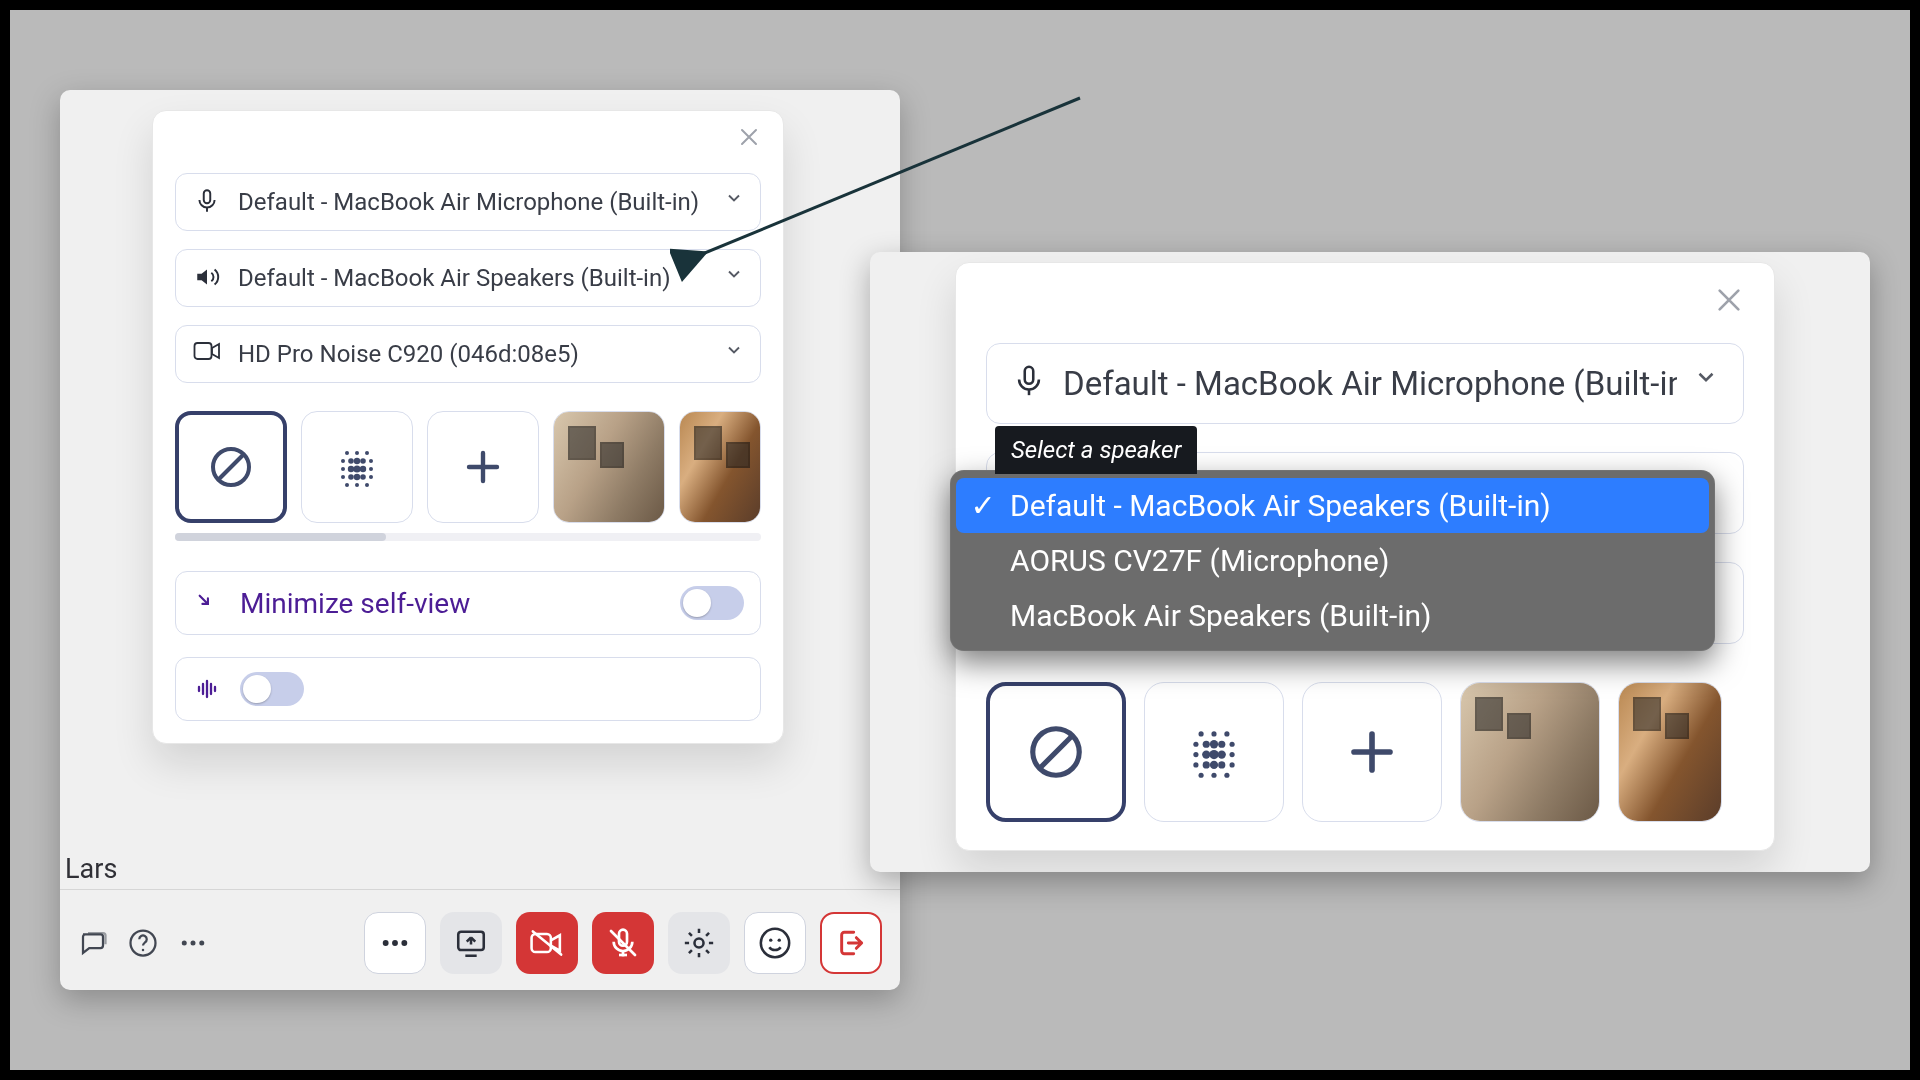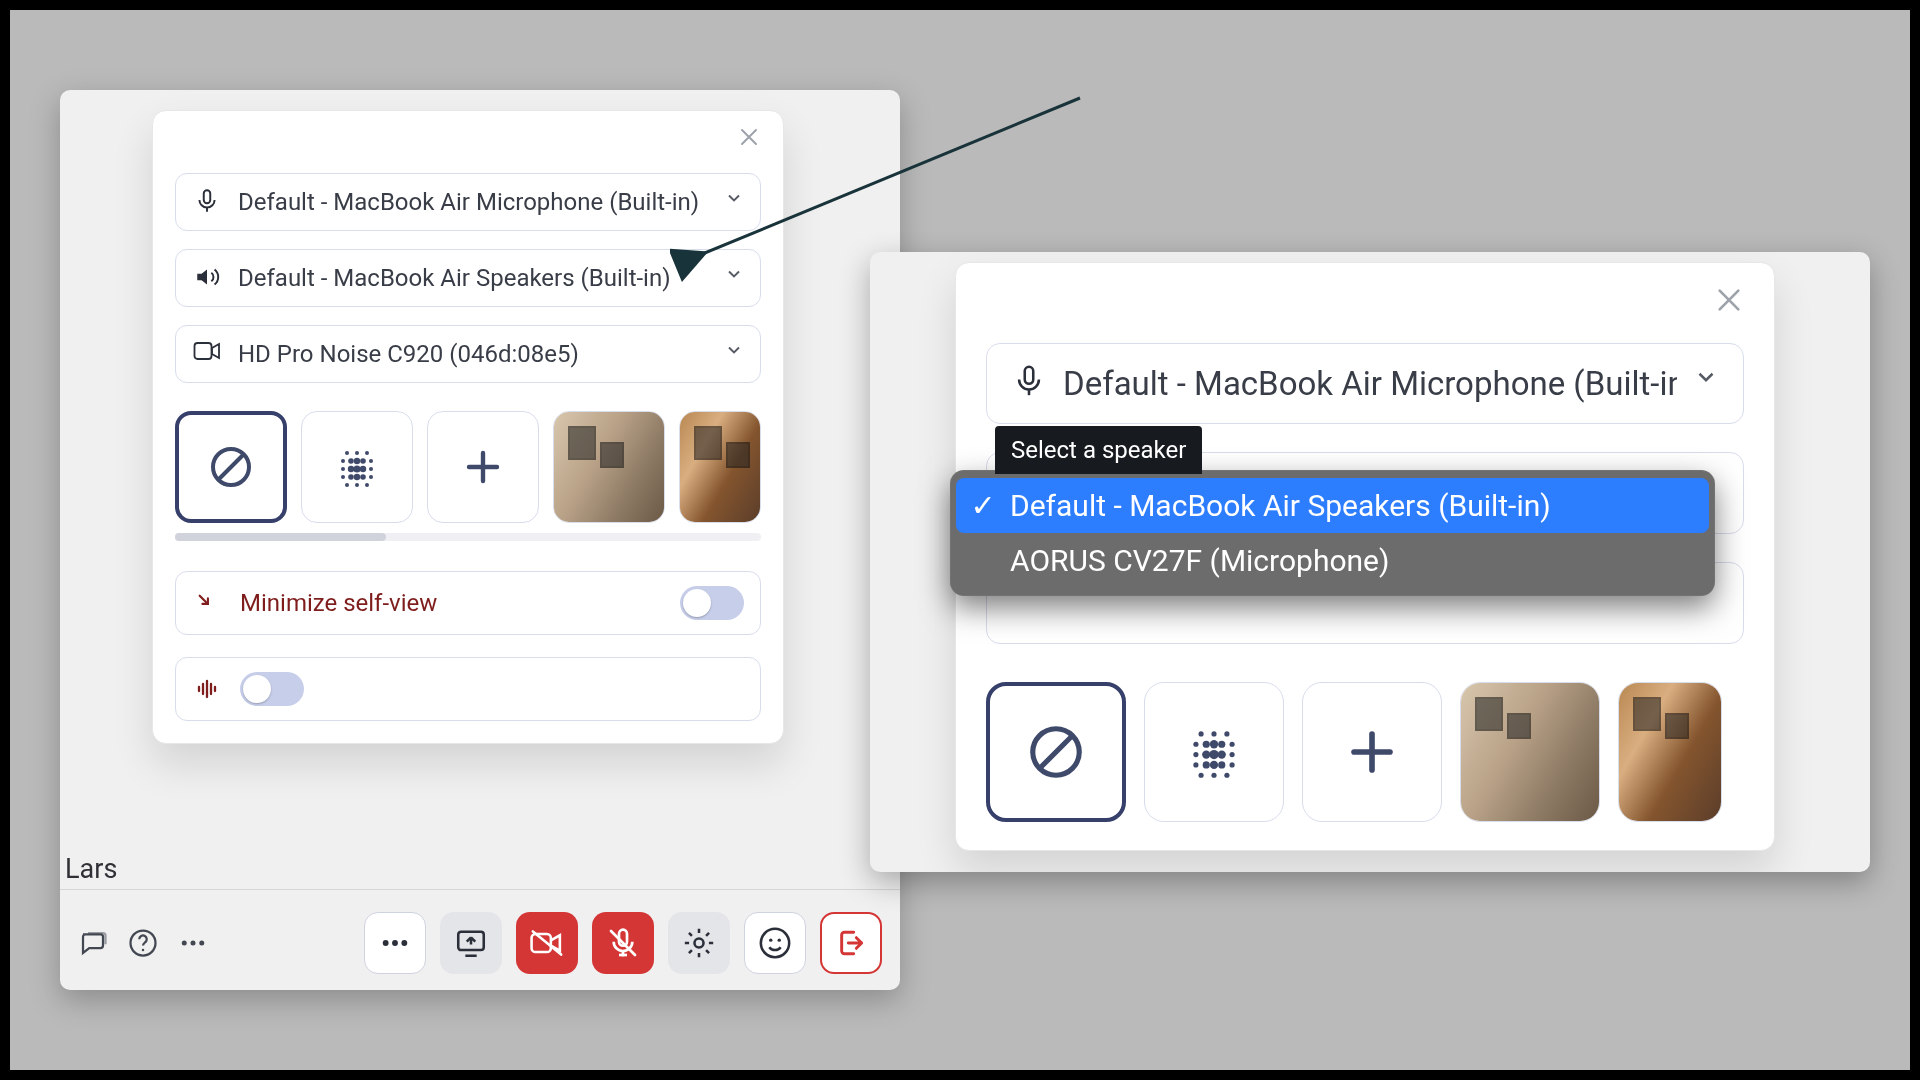--- a/index.html
+++ b/index.html
@@ -110,22 +110,22 @@
 
   .scroll-track { margin-top: 10px; height: 8px; width: 100%; background:#f0f0f4; border-radius: 4px; }
   .scroll-thumb { height: 100%; width: 36%; background:#d0d3dc; border-radius: 4px; }
 
   .toggle-row {
     display:flex; align-items:center; gap: 18px;
     border: 1px solid #d8ddec;
     border-radius: 12px;
     padding: 14px 16px;
     margin-top: 22px;
-    color:#7f1d1d;
-    font-size: 24px;
+    color:#4c1d95;
+    font-size: 28px;
     background:#fff;
   }
   .toggle-row .icon { width:30px; display:flex; align-items:center; justify-content:center; }
   .toggle-row .label { flex:1; }
   .toggle {
     width: 64px; height: 34px; border-radius: 20px;
     background:#c7ceea; position:relative; cursor:pointer;
   }
   .toggle .knob {
     position:absolute; left:3px; top:3px;
@@ -501,26 +501,30 @@
         </div>
         <div class="bg-item photo">
             <div class="photo-inner"></div>
           </div>
         <div class="bg-item photo" style="width:104px;">
             <div class="photo-inner two"></div>
           </div>
       </div>
     </div>
 
-    <div class="tooltip" style="left:125px; top:174px;">Select a speaker</div>
+    <div class="tooltip" style="left:125px; top:174px;font-style:italic;">Select a speaker</div>
     <div class="dropdown" style="left:80px; top:218px; width:765px;">
       <div class="opt selected">
         <span class="chk-slot">✓</span>
         <span>Default - MacBook Air Speakers (Built-in)</span>
       </div>
       <div class="opt">
         <span class="chk-slot"></span>
         <span>AORUS CV27F (Microphone)</span>
       </div>
+      <div class="opt">
+        <span class="chk-slot"></span>
+        <span>MacBook Air Speakers (Built-in)</span>
+      </div>
     </div>
   </div>
 
 </div>
 
 </body></html>

